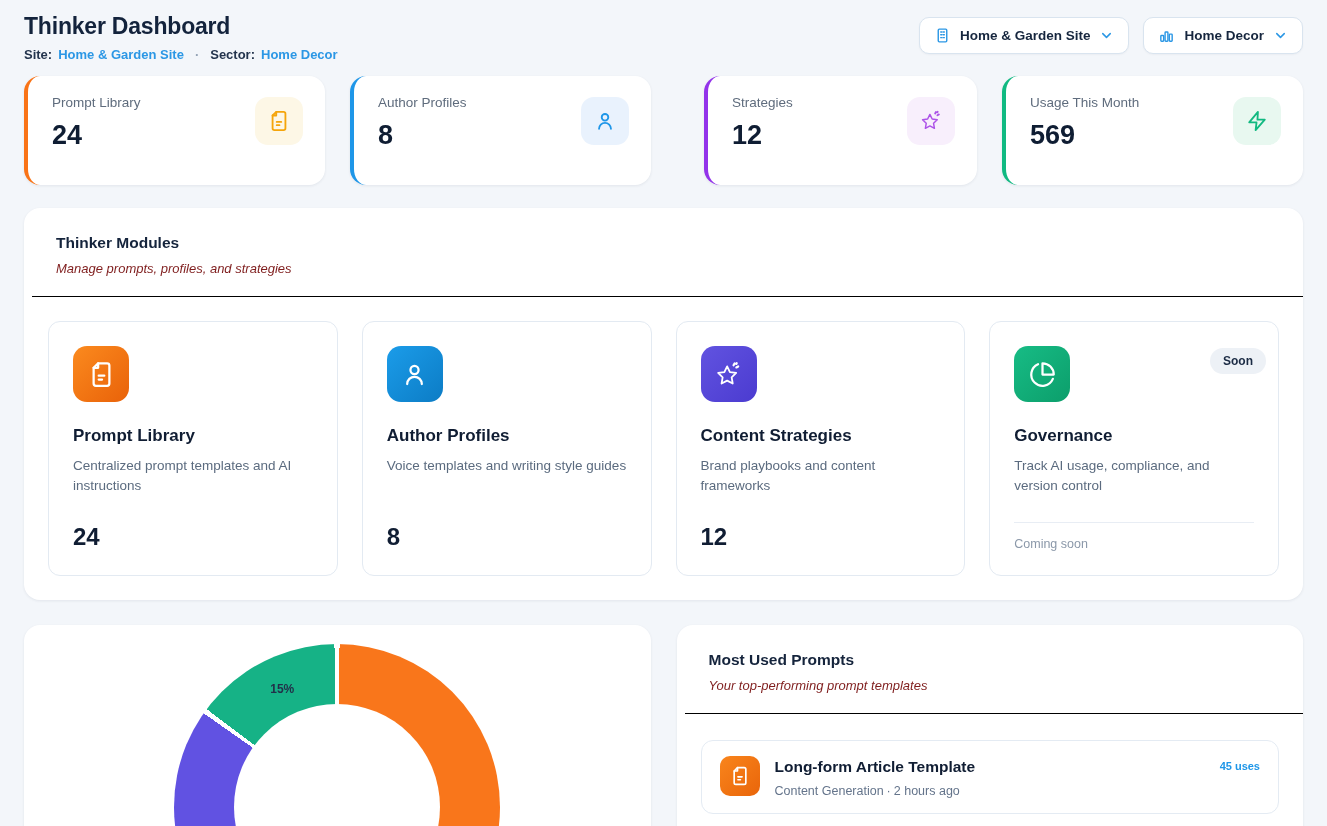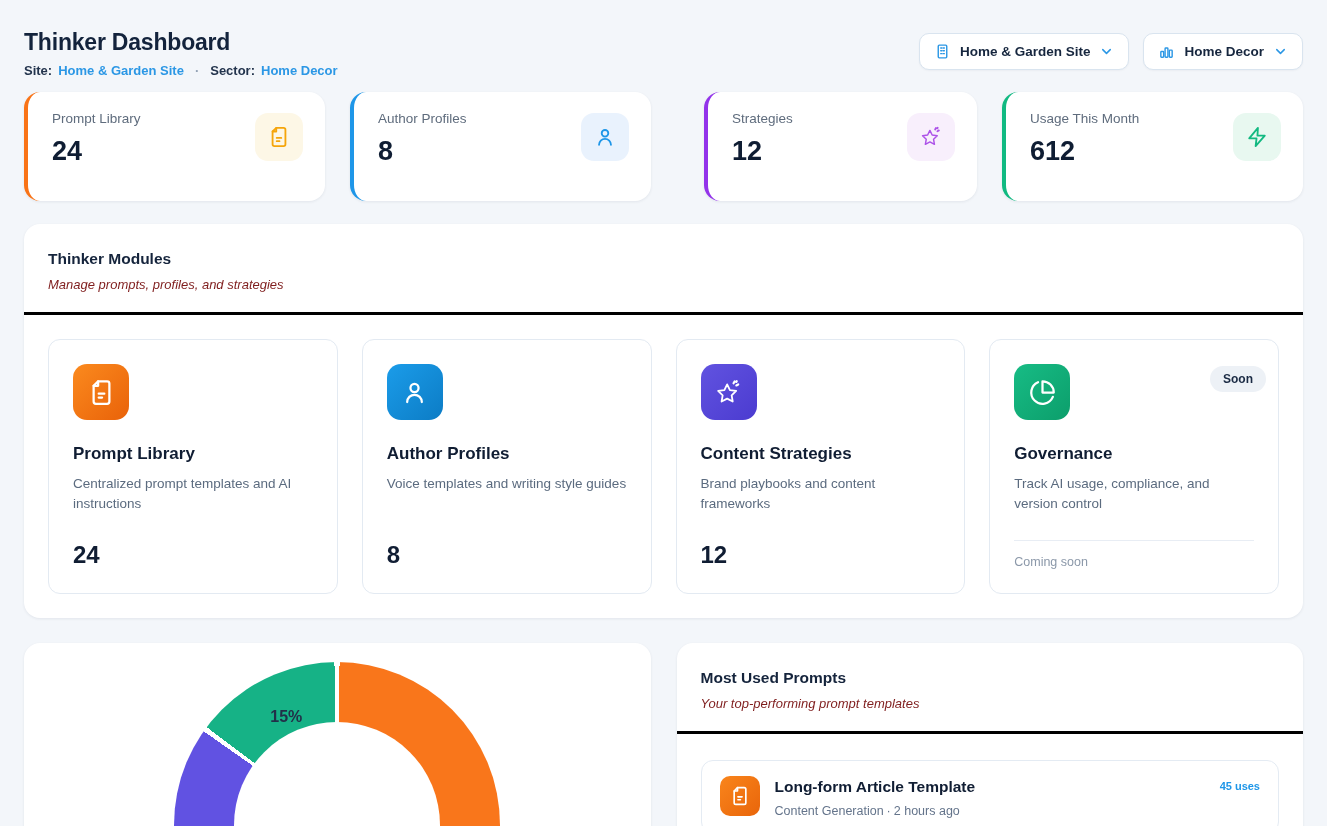--- a/index.html
+++ b/index.html
@@ -1,18 +1,18 @@
 <!DOCTYPE html>
 <html><head>
 <meta charset="utf-8">
 <title>Thinker Dashboard</title>
 <style>
   html,body{margin:0;padding:0;}
   body{font-family:"Liberation Sans","DejaVu Sans",sans-serif;background:#f3f6fa;}
-  .page{position:relative;width:1327px;height:826px;overflow:hidden;background:#f3f6fa;box-sizing:border-box;padding:28px 24px;}
+  .page{position:relative;width:1327px;height:826px;overflow:hidden;background:#f3f6fa;box-sizing:border-box;padding:12px 24px;}
 
   
   .topbar{display:flex;justify-content:space-between;align-items:flex-start;}
   .page-title{margin:0;font-size:23px;font-weight:800;color:#13233c;letter-spacing:-.2px;line-height:28px;}
   .subtitle{margin-top:7px;font-size:13px;color:#23344d;font-weight:600;display:flex;align-items:flex-start;gap:6px;}
   .subtitle .link{color:#2b97e5;font-weight:700;cursor:pointer;}
   .subtitle .dot{color:#93a2b5;margin:0 5px;}
   .controls{display:flex;gap:14px;margin-top:5px;}
   .ctrl-btn{display:flex;align-items:center;gap:9px;height:37px;padding:0 14px;background:#fff;border:1px solid #d9e4ef;border-radius:10px;font-size:13.5px;font-weight:700;color:#16263e;cursor:pointer;box-shadow:0 1px 2px rgba(20,35,60,.04);}
   .ctrl-btn svg{color:#2b97e5;}
@@ -28,21 +28,21 @@
   .stat-value{font-size:27px;font-weight:800;color:#0f1d33;margin-top:10px;}
   .stat-iconbox{width:48px;height:48px;border-radius:13px;display:flex;align-items:center;justify-content:center;flex:0 0 auto;margin-top:2px;}
   .tint-amber{background:#fdf7e6;color:#f5a50b;}
   .tint-blue{background:#e9f2fd;color:#1e96e8;}
   .tint-purple{background:#f8effc;color:#ad53e8;}
   .tint-green{background:#e8f8f0;color:#12b981;}
 
   
   .panel{background:#fff;border-radius:16px;box-shadow:0 1px 3px rgba(20,35,60,.08);}
   .modules-panel{margin-top:23px;}
-  .card-header{padding:26px 24px 20px;border-bottom:3px solid #000000;}
+  .card-header{padding:26px 24px 20px;border-bottom:1px solid #000000;margin-left:8px;}
   .card-title{font-size:15.5px;font-weight:700;color:#15243c;}
   .card-sub{font-size:13px;color:#7f1d1d;margin-top:9px;font-style:italic;}
   .modules-grid{padding:24px;display:grid;grid-template-columns:repeat(4,1fr);gap:24px;}
   .module{border:1px solid #e3eaf2;border-radius:12px;padding:24px;min-height:255px;box-sizing:border-box;position:relative;display:flex;flex-direction:column;background:#fff;cursor:pointer;}
   .module-icon{width:56px;height:56px;border-radius:14px;display:flex;align-items:center;justify-content:center;color:#fff;}
   .grad-orange{background:linear-gradient(135deg,#fb8a1e,#e96209);}
   .grad-blue{background:linear-gradient(135deg,#1b9ce9,#0c7cc5);}
   .grad-purple{background:linear-gradient(135deg,#6153e0,#4b3bd0);}
   .grad-green{background:linear-gradient(135deg,#17bc85,#0c9e6b);}
   .module-title{margin-top:24px;font-size:17px;font-weight:800;color:#101d33;}
@@ -51,21 +51,21 @@
   .module-divider{margin-top:auto;border-top:1px solid #e8edf4;}
   .module-footer{padding-top:14px;font-size:12.5px;color:#8b98a9;}
   .soon-badge{position:absolute;top:26px;right:12px;background:#edf1f6;color:#1b2b44;font-size:12px;font-weight:700;border-radius:999px;padding:6px 13px;}
 
   
   .bottom-row{margin-top:25px;display:grid;grid-template-columns:1fr 1fr;gap:26px;}
   .bottom-card{height:430px;overflow:hidden;}
   .donut-wrap{position:relative;height:340px;}
   .donut{position:absolute;left:50%;transform:translateX(-50%);top:19px;width:326px;height:326px;border-radius:50%;}
   .donut::after{content:"";position:absolute;inset:60px;background:#fff;border-radius:50%;}
-  .donut-label{position:absolute;left:96px;top:46px;font-size:16px;font-weight:800;color:#223049;z-index:2;}
+  .donut-label{position:absolute;left:96px;top:38px;font-size:12px;font-weight:800;color:#223049;z-index:2;}
 
   .prompt-item{margin:26px 24px;border:1px solid #e4ebf3;border-radius:12px;padding:15px 18px;display:flex;align-items:flex-start;gap:15px;cursor:pointer;background:#fff;}
   .prompt-icon{width:40px;height:40px;border-radius:10px;background:linear-gradient(135deg,#f9851c,#e9650a);display:flex;align-items:center;justify-content:center;color:#fff;flex:0 0 auto;}
   .prompt-title{font-size:15.5px;font-weight:800;color:#101d33;line-height:1.2;margin-top:2px;}
   .prompt-meta{margin-top:7px;font-size:12.5px;color:#64748b;display:flex;align-items:center;gap:3px;}
   .prompt-uses{margin-left:auto;color:#1e96e8;font-weight:800;font-size:11px;margin-top:4px;}
   svg{display:block;}
 </style>
 </head>
 <body>
@@ -156,21 +156,21 @@
         <svg width="22" height="22" viewBox="0 0 24 24" fill="none" stroke="currentColor" stroke-width="2" stroke-linecap="round" stroke-linejoin="round">
           <path transform="translate(1.2 3.2) scale(.8)" d="M12 2l3.09 6.26L22 9.27l-5 4.87 1.18 6.88L12 17.77l-6.18 3.25L7 14.14 2 9.27l6.91-1.01L12 2z"></path>
           <path d="M17.4 2.2l-.9 1.6M20.6 4.8l-1.6.9M19.3 1.9l-.4.7"></path>
         </svg>
       </div>
     </div>
 
     <div class="stat-card acc-green">
       <div>
         <div class="stat-label">Usage This Month</div>
-        <div class="stat-value">612</div>
+        <div class="stat-value">569</div>
       </div>
       <div class="stat-iconbox tint-green">
         <svg width="22" height="22" viewBox="0 0 24 24" fill="none" stroke="currentColor" stroke-width="2" stroke-linecap="round" stroke-linejoin="round">
           <path d="M13 2L3.5 13.5h8l-1 8.5 10-11.5h-8l.5-8.5z"></path>
         </svg>
       </div>
     </div>
   </div>
 
   <div class="panel modules-panel">

